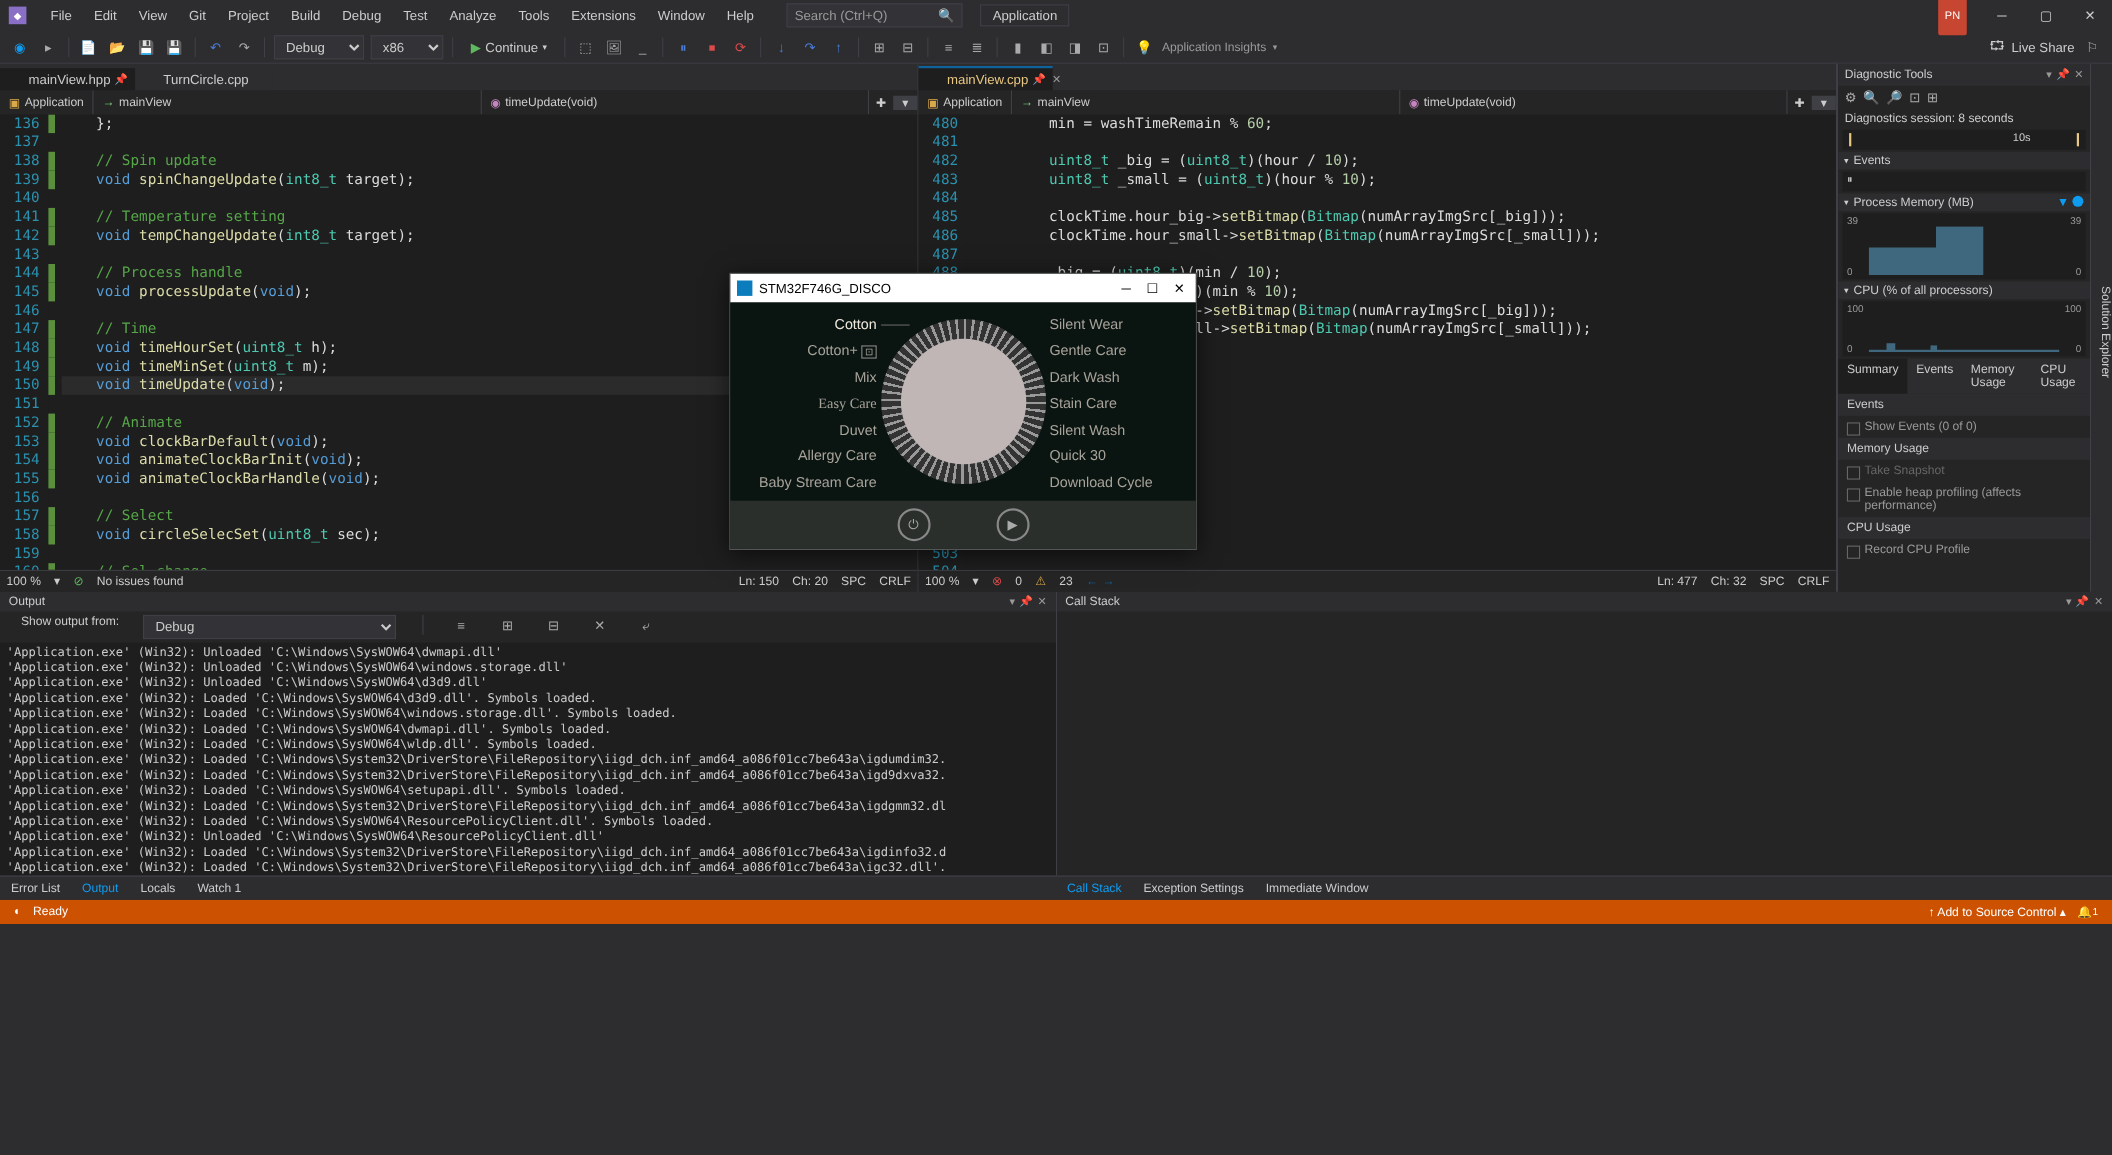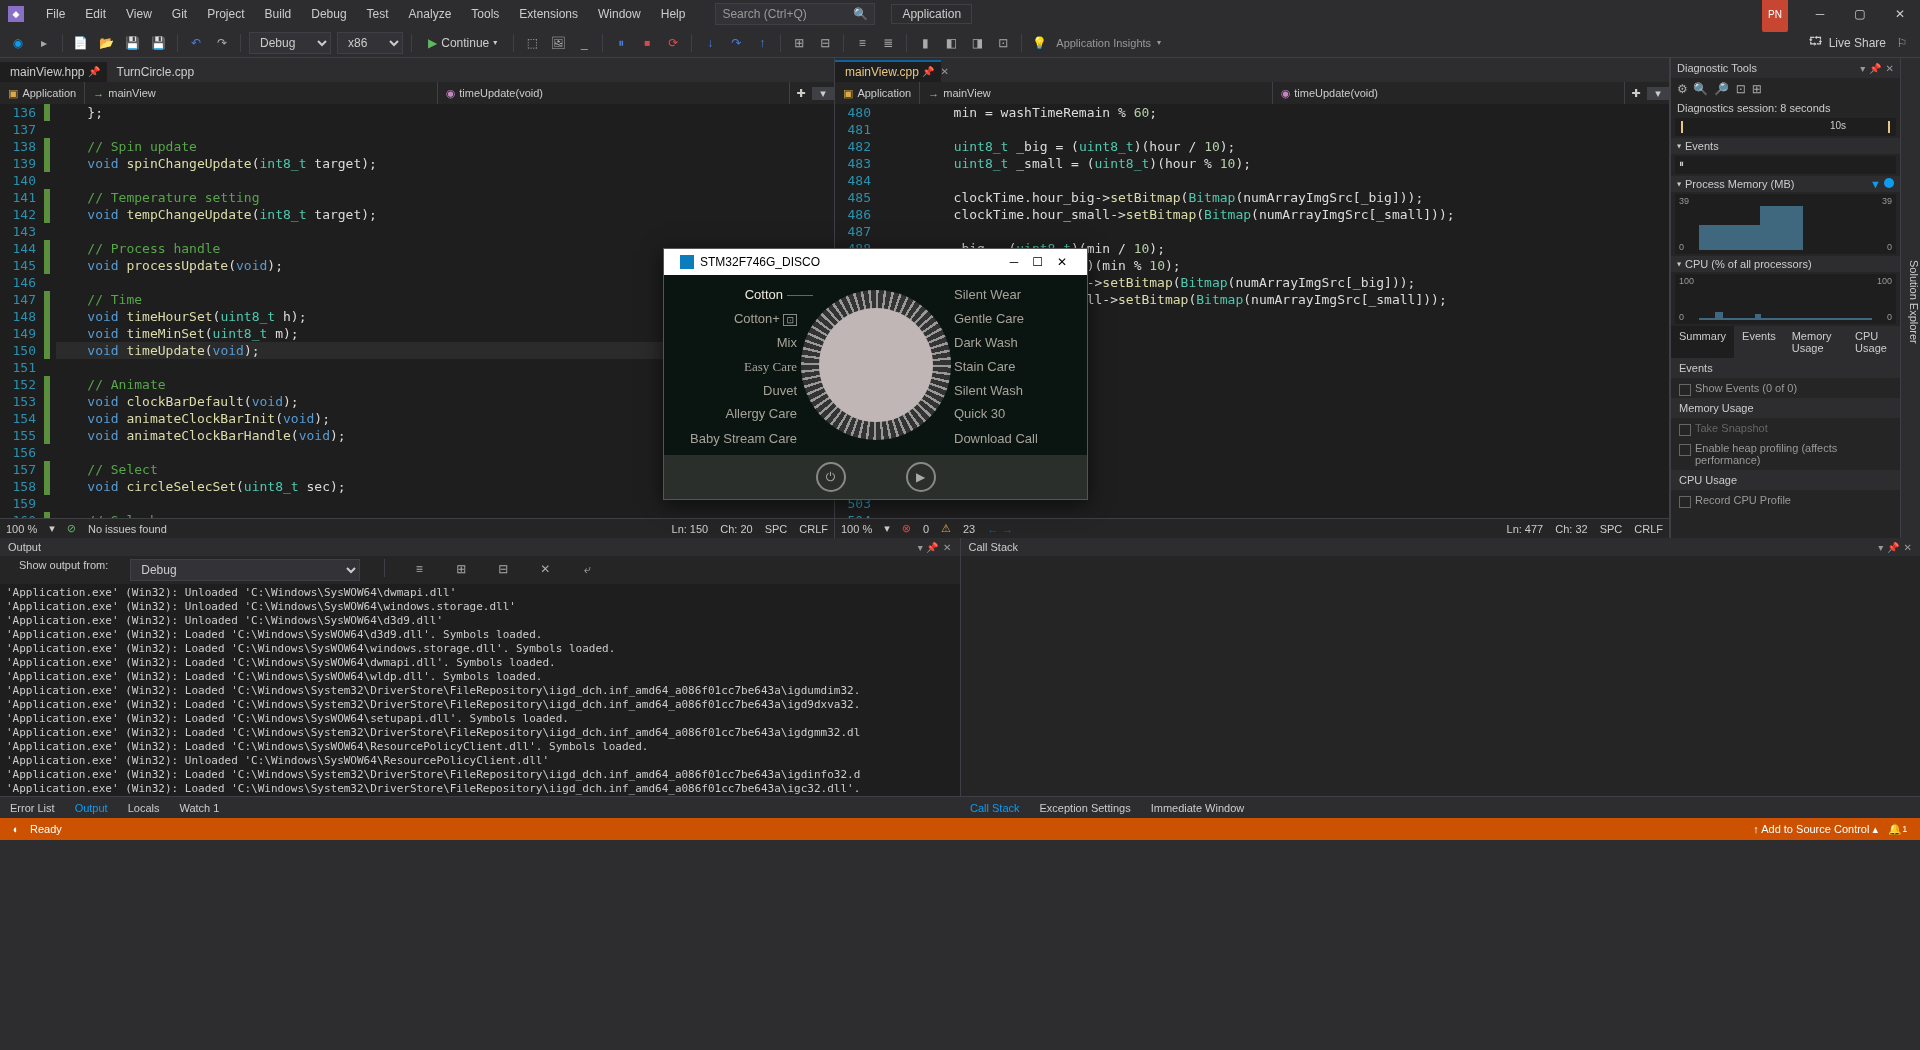--- a/index.html
+++ b/index.html
@@ -15,21 +15,21 @@
 .toolbar { background: #2d2d30; height: 30px; display: flex; align-items: center; padding: 0 8px; gap: 6px; border-bottom:1px solid #3f3f46;}
 .tbtn { width: 20px; height: 20px; display: flex; align-items: center; justify-content: center; color: #aaa; font-size:12px;}
 .tsep { width: 1px; height: 18px; background: #3f3f46; margin: 0 2px; }
 .combo { background: #333337; border: 1px solid #3f3f46; padding: 1px 18px 1px 6px; height:22px; color:#ccc; font-size:12px; }
 .continue-btn{ color:#ccc; padding:0 8px; display:flex; align-items:center; gap:4px;}
 .live-share{ margin-left:auto; display:flex; align-items:center; gap:6px;}
 
 .main-area { display:flex; height: 480px; }
 .editor-half { flex:1; display:flex; flex-direction:column; border-right:1px solid #3f3f46; position:relative;}
 .tab-strip { background:#2d2d30; height:24px; display:flex; align-items:flex-end;}
-.tab { background:#2d2d30; padding:3px 22px 3px 10px; font-size:12px; color:#ccc; position:relative; }
+.tab { background:#2d2d30; padding:3px 22px 3px 26px; font-size:12px; color:#ccc; position:relative; }
 .tab.active { background:#1e1e1e; }
 .tab.hl { color:#e8c782; border-top:2px solid #0e639c; }
 .tab .x { position:absolute; right:6px; top:4px; font-size:10px; color:#999;}
 .nav-row{ background:#252526; height:22px; display:flex; align-items:center; font-size:11px; color:#ccc;}
 .nav-item{ padding:0 8px; display:flex; align-items:center; gap:4px; border-right:1px solid #3f3f46; height:100%;}
 .nav-item:last-child{border-right:none;}
 .nav-plus{margin-left:auto; width:22px; text-align:center;}
 .code-area{ flex:1; background:#1e1e1e; display:flex; overflow:hidden; font-family:Consolas,monospace; font-size:13px; line-height:17px; position:relative;}
 .gutter{ width:44px; background:#1e1e1e; text-align:right; padding-right:8px; color:#2b91af;}
 .gutter .ln{ height:17px;}
@@ -87,21 +87,21 @@
 .bottom-tabs{background:#2d2d30; height:22px; display:flex; align-items:center; font-size:11px; border-top:1px solid #3f3f46;}
 .bottom-tabs .bt{padding:3px 10px; color:#ccc;}
 .bottom-tabs .bt.active{color:#0e9cf0;}
 
 .statusbar{background:#cc5100; height:22px; display:flex; align-items:center; color:#fff; font-size:11px; padding:0 8px;}
 .statusbar .sfill{flex:1;}
 .sb-icon{width:16px;height:16px; margin-right:6px; display:flex;align-items:center;justify-content:center;}
 
 
 .sim-window{position:absolute; left:663px; top:248px; width:425px; background:#121a18; border:1px solid #555; box-shadow:0 4px 20px rgba(0,0,0,0.6); z-index:100;}
-.sim-title{background:#fff; color:#000; height:26px; display:flex; align-items:center; padding:0 16px; font-size:12px;}
+.sim-title{background:#fff; color:#000; height:26px; display:flex; align-items:center; padding:0 6px; font-size:12px;}
 .sim-title .sim-icon{width:14px;height:14px;background:#0b7dbd;margin-right:6px;}
 .sim-title .swin{margin-left:auto; display:flex; gap:14px; padding-right:4px;}
 .sim-body{height:180px; position:relative; background:#0a1512; color:#a8a39a; font-size:13px;}
 .dial{position:absolute; left:50%; top:50%; transform:translate(-50%,-50%); width:150px;height:150px;}
 .dial-ring{position:absolute;inset:0;border-radius:50%;background:radial-gradient(circle,#b9afae 0 42%,transparent 42%), repeating-conic-gradient(#999 0 2deg,#333 2deg 6deg); }
 .dial-inner{position:absolute; inset:18px; border-radius:50%; background:#c1b6b6;}
 .opt{position:absolute; white-space:nowrap;}
 .opt.left{text-align:right;}
 .opt.sel{color:#efe9dd; font-weight:500;}
 .tick{position:absolute;width:26px;height:1px;background:#666;}
@@ -526,33 +526,33 @@
       <span>☐</span>
       <span>✕</span>
     </div>
   </div>
   <div class="sim-body">
     <div class="dial">
       <div class="dial-ring"></div>
         <div class="dial-inner"></div>
     </div>
     <div id="sim-opts">
-        <div class="opt left sel" style="right: 304px; top: 12px; position: absolute;">Cotton<div class="tick r" style="top: 8px;"></div></div>
+        <div class="opt left sel" style="right: 290px; top: 12px; position: absolute;">Cotton<div class="tick r" style="top: 8px;"></div></div>
         <div class="opt left" style="right: 290px; top: 36px;">Cotton+ <span style="border:1px solid #888;font-size:9px;padding:0 2px">⊡</span></div>
         <div class="opt left" style="right: 290px; top: 60px;">Mix</div>
         <div class="opt left" style="right: 290px; top: 84px; font-family: Liberation Serif, serif;">Easy Care</div>
         <div class="opt left" style="right: 290px; top: 108px;">Duvet</div>
         <div class="opt left" style="right: 290px; top: 131px;">Allergy Care</div>
         <div class="opt left" style="right: 290px; top: 156px;">Baby Stream Care</div>
         <div class="opt" style="left: 290px; top: 12px;">Silent Wear</div>
         <div class="opt" style="left: 290px; top: 36px;">Gentle Care</div>
         <div class="opt" style="left: 290px; top: 60px;">Dark Wash</div>
         <div class="opt" style="left: 290px; top: 84px;">Stain Care</div>
         <div class="opt" style="left: 290px; top: 108px;">Silent Wash</div>
         <div class="opt" style="left: 290px; top: 131px;">Quick 30</div>
-        <div class="opt" style="left: 290px; top: 156px;">Download Call</div>
+        <div class="opt" style="left: 290px; top: 156px;">Download Cycle</div>
       </div>
   </div>
   <div class="sim-footer">
     <div class="sim-btn">⏻</div>
     <div class="sim-btn">▶</div>
   </div>
 </div>
 
 </body></html>

